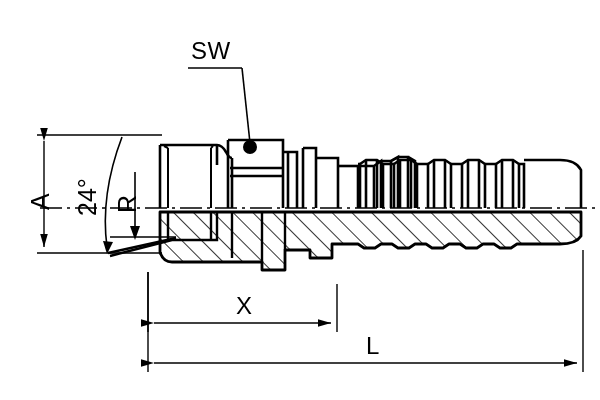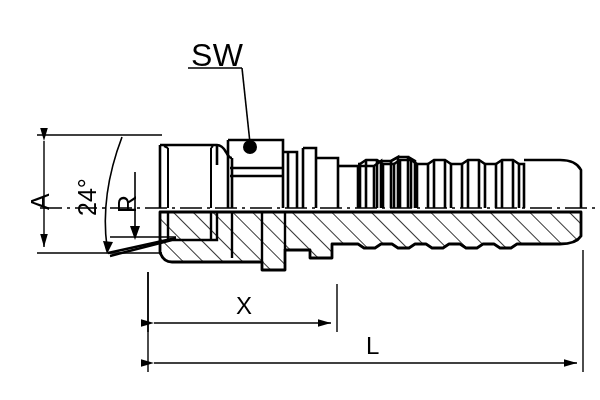--- a/index.html
+++ b/index.html
@@ -12,21 +12,21 @@
   }
   #drawing{position:absolute;left:0;top:0;width:600px;height:400px;}
   .lbl{
     position:absolute;
     font-family:"Liberation Sans", sans-serif;
     color:#000;
     white-space:nowrap;
     line-height:1;
     user-select:none;
   }
-  .lbl-sw{left:191px;top:39px;font-size:32px;letter-spacing:0.5px;}
+  .lbl-sw{left:191px;top:39px;font-size:24px;letter-spacing:0.5px;}
   .lbl-x{left:236px;top:294px;font-size:24px;}
   .lbl-l{left:366px;top:334px;font-size:24px;}
   .rot{transform-origin:0 0;transform:rotate(-90deg);}
   .lbl-a{left:28px;top:210px;font-size:25px;}
   .lbl-deg{left:75px;top:216px;font-size:25px;}
   .lbl-r{left:115px;top:213px;font-size:25px;}
 </style>
 </head>
 <body>
 

